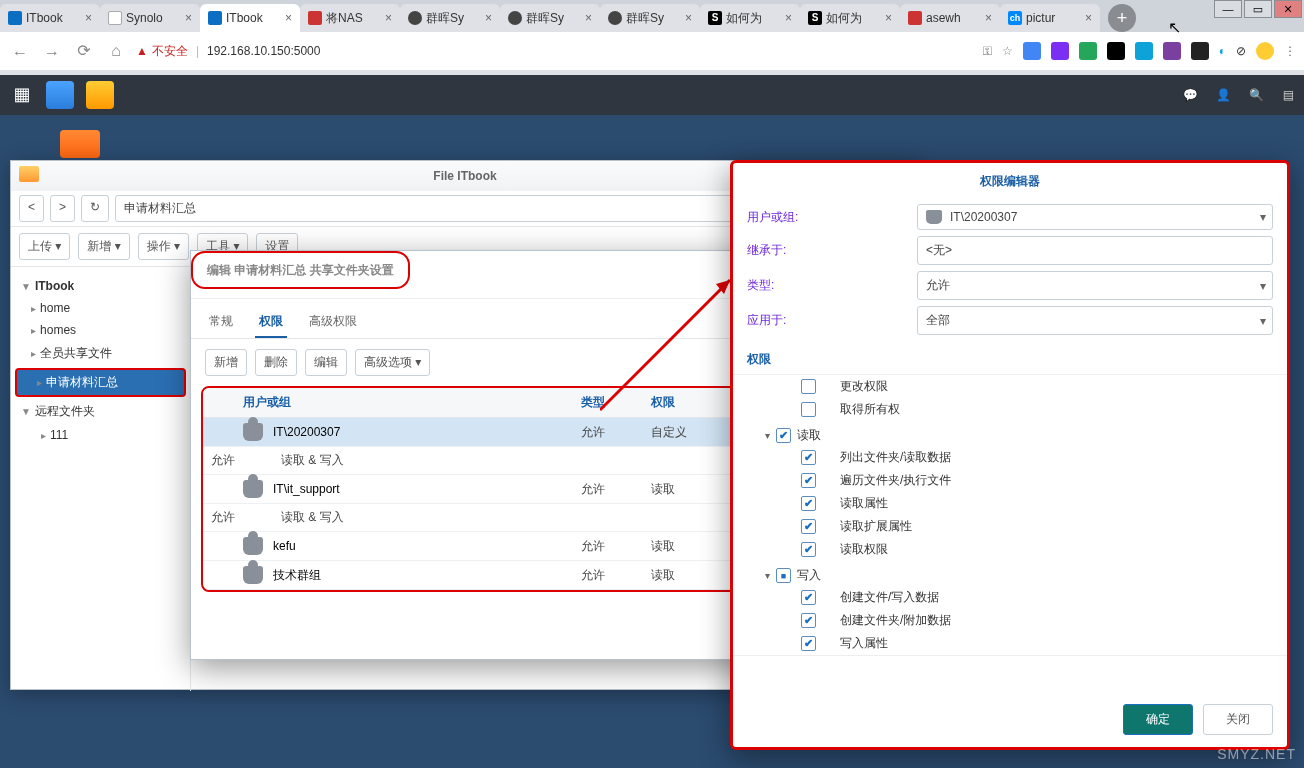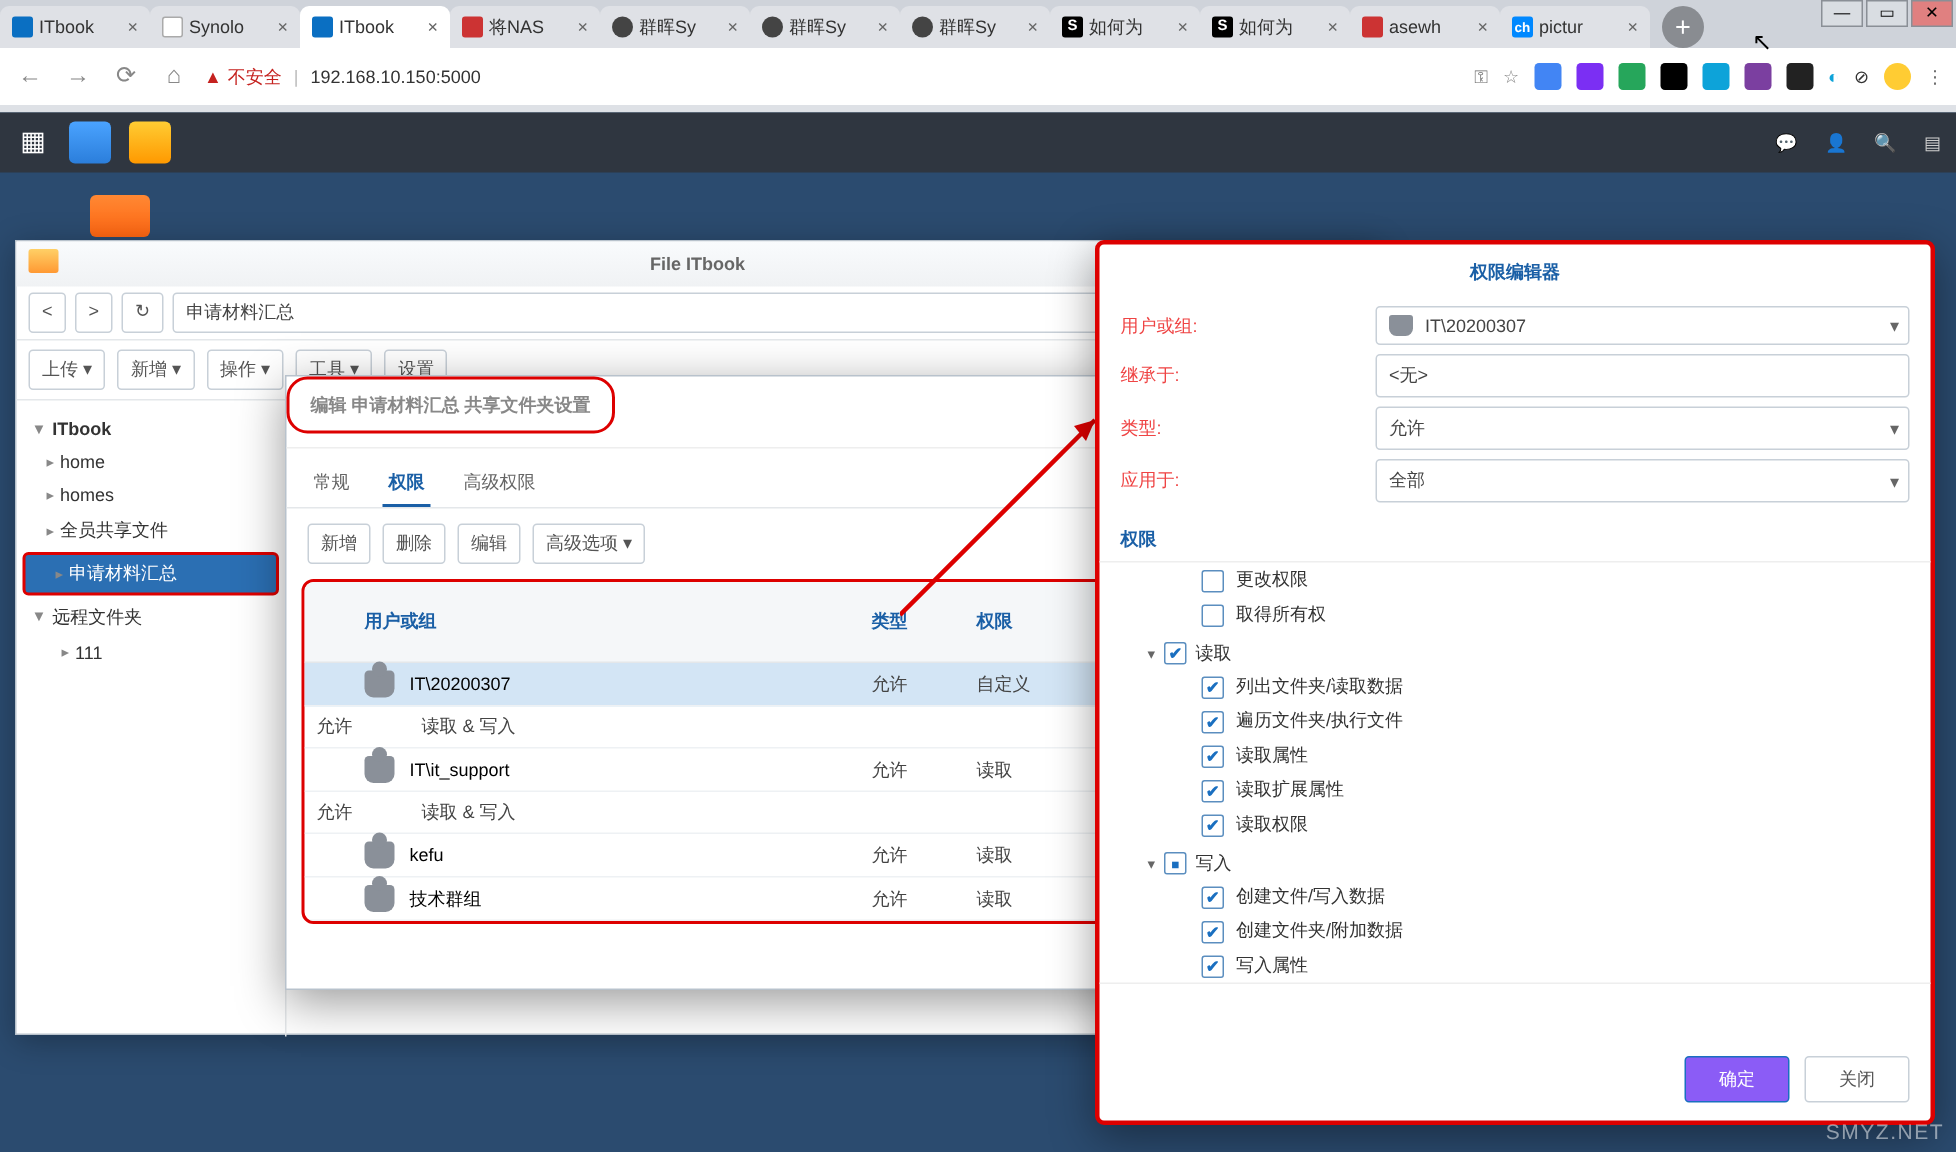--- a/index.html
+++ b/index.html
@@ -52,47 +52,47 @@
 
 .dlg{position:absolute;top:250px;left:190px;width:720px;height:410px;background:#fff;border:1px solid #b8c2cc;box-shadow:0 8px 30px rgba(0,0,0,.4)}
 .dlg-title{height:48px;text-align:left;line-height:34px;color:#888;font-weight:bold;border-bottom:1px solid #eee}
 .dlg-title-hl{border:2px solid #d00;border-radius:14px;display:inline-block;padding:0 14px}
 .dlg-tabs{display:flex;gap:18px;padding:8px 14px 0;border-bottom:1px solid #e4e7ea}
 .dlg-tab{padding:6px 4px;color:#666}
 .dlg-tab.active{color:#1a5fa6;border-bottom:2px solid #1a5fa6;font-weight:bold}
 .dlg-tools{display:flex;gap:8px;padding:10px 14px}
 .perm-table{margin:0 10px;border:2px solid #d00;border-radius:8px;overflow:hidden}
 .perm-head{display:flex;background:#f5f7f9;border-bottom:1px solid #e4e7ea}
-.perm-head div{padding:18px 8px;color:#1a5fa6;font-weight:bold}
+.perm-head div{padding:6px 8px;color:#1a5fa6;font-weight:bold}
 .col-u{flex:0 0 370px;padding-left:40px!important}
 .col-t{flex:0 0 70px}
 .col-p{flex:1}
 .perm-row{display:flex;border-bottom:1px solid #eef1f4;align-items:center}
 .perm-row.sel{background:#d3e5f5}
 .perm-row .col-u{display:flex;align-items:center;gap:10px;padding:5px 8px 5px 12px}
 .perm-row .uicon{width:20px;height:18px;background:#8a9099;border-radius:3px 3px 6px 6px;position:relative}
 .perm-row .uicon::before{content:"";position:absolute;top:-6px;left:5px;width:10px;height:10px;background:#8a9099;border-radius:50%}
 .perm-row .col-t,.perm-row .col-p{padding:5px 8px;color:#444}
 .apply-row{display:flex;align-items:center;gap:8px;padding:10px 16px;color:#555}
 .chk{width:14px;height:14px;border:1px solid #b8c2cc;background:#fff;display:inline-block;border-radius:2px}
 .dlg-foot{position:absolute;bottom:10px;right:14px;display:flex;gap:10px}
 .btn{padding:6px 22px;border-radius:3px;border:1px solid #c8d0d8;background:#fff;color:#555}
-.btn.primary{background:#8b5cf6;border-color:#1a6fc0;color:#fff}
+.btn.primary{background:#0f766e;border-color:#1a6fc0;color:#fff}
 
 .pe-win{position:absolute;top:160px;left:730px;width:560px;height:590px;background:#fff;border:3px solid #d00;border-radius:6px;box-shadow:0 8px 30px rgba(0,0,0,.4)}
 .pe-title{text-align:center;padding:10px 0;color:#1a5fa6;font-weight:bold}
 .pe-form{padding:4px 14px}
 .pe-row{display:flex;align-items:center;margin-bottom:6px}
-.pe-label{width:170px;color:#ef4444}
+.pe-label{width:170px;color:#6d28d9}
 .pe-field{flex:1;border:1px solid #c8d0d8;border-radius:3px;padding:5px 8px;color:#444;display:flex;align-items:center;gap:8px;position:relative}
 .pe-field .dd{position:absolute;right:6px;color:#666}
 .pe-section{color:#1a5fa6;padding:6px 14px;font-weight:bold}
 .pe-perms{padding:0 14px;max-height:330px;overflow:auto;border-top:1px solid #eee;border-bottom:1px solid #eee}
 .pe-group{display:flex;align-items:center;gap:6px;padding:6px 0 2px 18px;color:#333}
-.pe-item{display:flex;align-items:flex-end;gap:8px;padding:3px 0 3px 54px;color:#333}
+.pe-item{display:flex;align-items:center;gap:24px;padding:3px 0 3px 54px;color:#333}
 .cb{width:15px;height:15px;border:1px solid #5b8ebf;border-radius:2px;display:inline-flex;align-items:center;justify-content:center;color:#1a6fc0;font-size:11px;font-weight:bold;background:#fff}
 .cb.on::after{content:"✔"}
 .cb.mix::after{content:"■";font-size:9px}
 .expand{color:#666;font-size:10px}
 .pe-foot{position:absolute;bottom:12px;right:14px;display:flex;gap:10px}
 
 .arrow{position:absolute;top:270px;left:600px;width:150px;height:150px;pointer-events:none}
 .watermark{position:absolute;bottom:6px;right:8px;color:rgba(255,255,255,.5);font-size:14px;letter-spacing:1px}
 .cursor{position:absolute;top:18px;left:1168px;font-size:16px;color:#000;pointer-events:none}
 </style>

